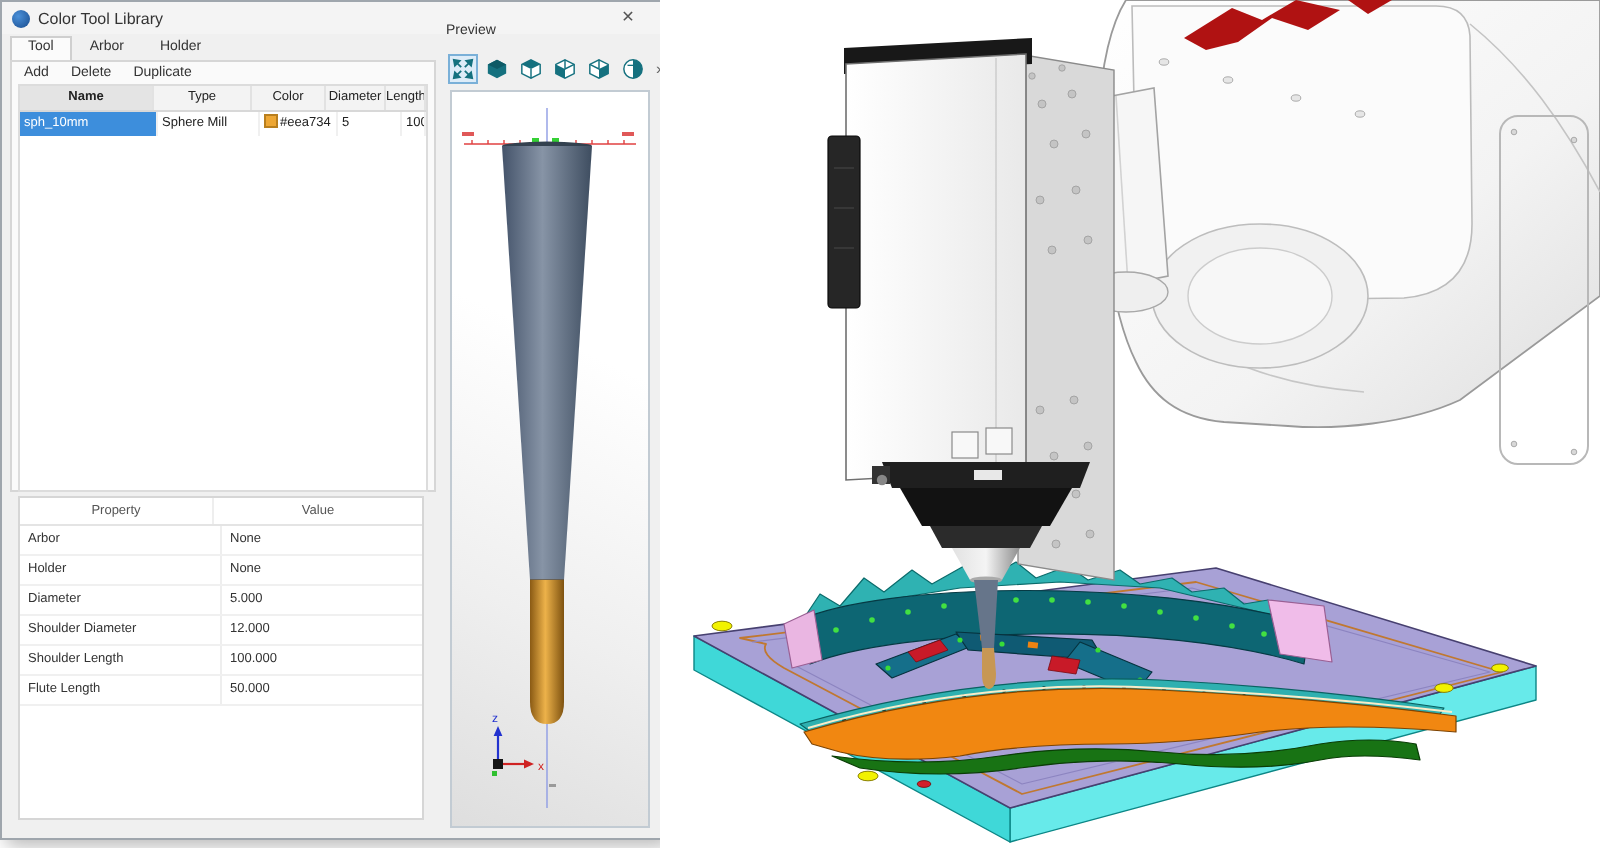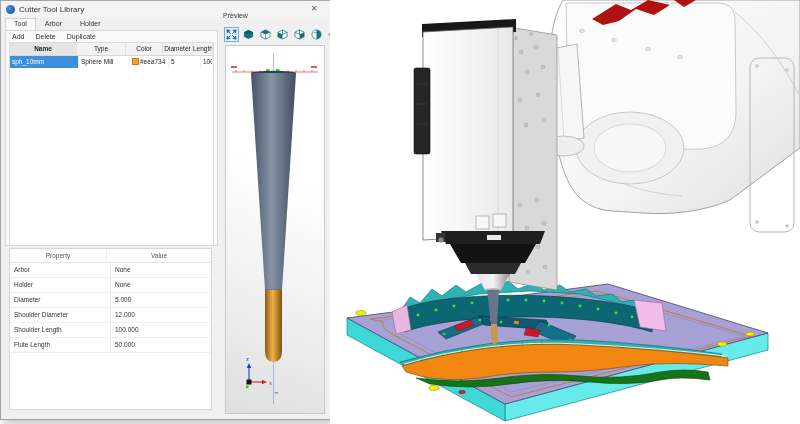--- a/index.html
+++ b/index.html
@@ -57,21 +57,21 @@
   
   .scene{left:330px;top:0;width:470px;height:424px;background:#fff;}
 </style>
 </head>
 <body>
 
 <div class="abs dialog">
 
   <div class="abs titlebar">
     <span class="app-icon"></span>
-    <span class="title-text">Cutter Tool Library</span>
+    <span class="title-text">Color Tool Library</span>
     <span class="close-btn">✕</span>
   </div>
 
   <div class="abs tabstrip">
     <span class="tab active">Tool</span>
     <span class="tab">Arbor</span>
     <span class="tab">Holder</span>
   </div>
 
   <div class="abs tabpage">

